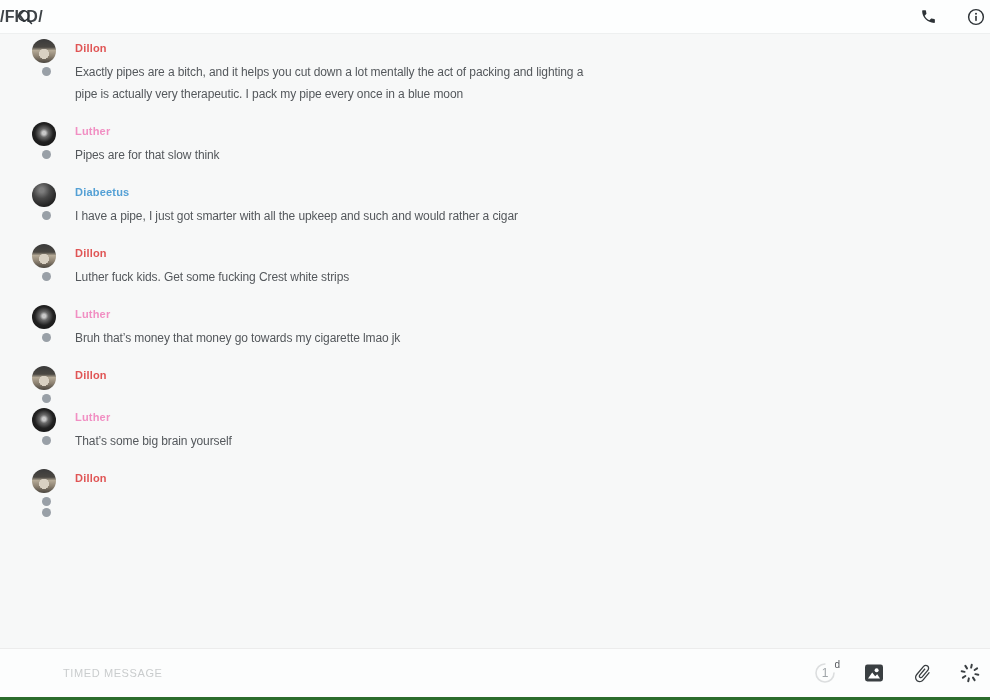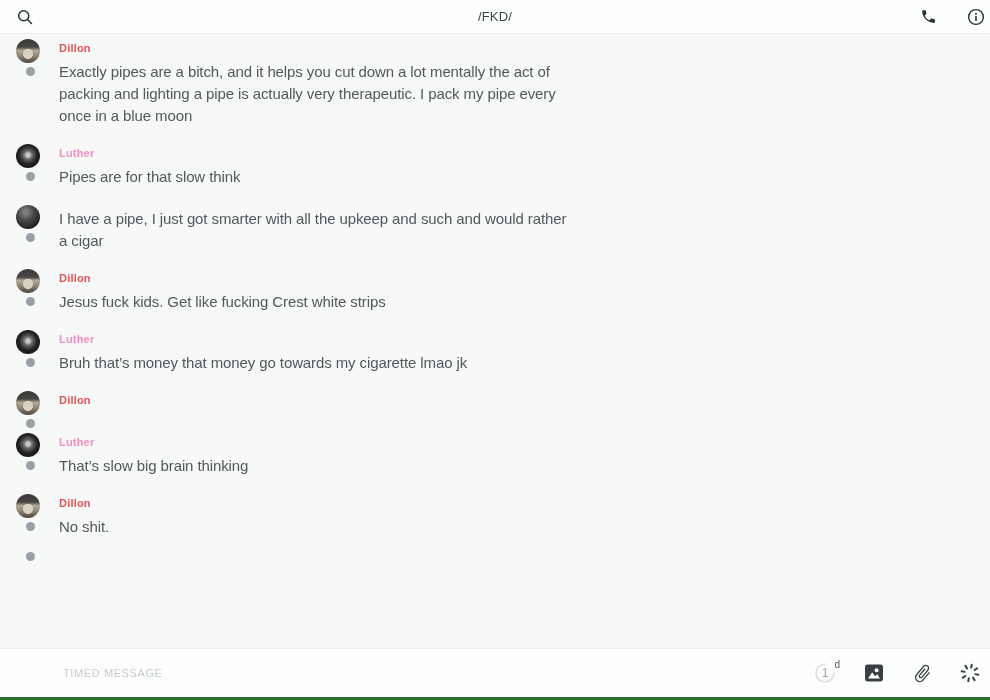--- a/index.html
+++ b/index.html
@@ -13,31 +13,31 @@
   
   .header {
     position: absolute; top: 0; left: 0; right: 0; height: 34px;
     background: #fdfefe;
     border-bottom: 1px solid #eef0f0;
     display: flex; align-items: center;
     padding: 0 14px;
     z-index: 5;
   }
   .header .title {
-    position: absolute; left: 0; right: 0; text-align: center;
-    font-size: 13px; font-weight: 400; color: #3e4347; letter-spacing: .2px;
+    position: absolute; left: 0; right: 0; 
+    font-size: 16px; font-weight: 700; color: #3e4347; letter-spacing: .2px;
   }
   .hicon { width: 22px; height: 22px; display: flex; align-items: center; justify-content: center; cursor: pointer; z-index: 2; }
   .header-right { margin-left: auto; display: flex; gap: 26px; margin-right: -11px; }
 
   
   .chat {
     position: absolute; top: 34px; bottom: 52px; left: 0; right: 0;
     overflow: hidden;
-    padding: 8px 0 0 0;
+    padding: 8px 0 0 16px;
   }
   .msg { position: relative; padding-left: 59px; margin-bottom: 20px; min-height: 22px; }
   .msg.cont { margin-top: -12px; }
   .avatar {
     position: absolute; left: 16px; top: -3px;
     width: 24px; height: 24px; border-radius: 50%;
     cursor: pointer;
   }
   .avatar-dillon {
     background:
@@ -54,21 +54,21 @@
     position: absolute; left: 26px; top: 25px;
     width: 9px; height: 9px; border-radius: 50%;
     background: #99a0a7;
   }
   .msg.cont .dot { top: 6px; }
   .author {
     font-size: 11px; line-height: 13px; font-weight: 700;
     letter-spacing: .2px; margin-bottom: 6px; cursor: default;
   }
   .text {
-    font-size: 15px; line-height: 22px; color: #54585c;
+    font-size: 12px; line-height: 22px; color: #54585c;
     letter-spacing: -0.1px; max-width: 515px;
   }
 
   
   .composer {
     position: absolute; left: 0; right: 0; bottom: 3px; height: 49px;
     background: #fcfdfd;
     border-top: 1px solid #ececec;
     display: flex; align-items: center;
     padding: 0 8px 0 63px;
@@ -134,55 +134,55 @@
   <div class="msg">
     <div class="avatar avatar-luther"></div>
     <div class="dot"></div>
     <div class="author" style="color: rgb(241, 143, 195);">Luther</div>
     <div class="text">Pipes are for that slow think</div>
   </div>
 
   <div class="msg">
     <div class="avatar avatar-diabeetus"></div>
     <div class="dot"></div>
+    <div class="author" style="color: rgb(84, 160, 213);">Diabeetus</div>
     <div class="text">I have a pipe, I just got smarter with all the upkeep and such and would rather a cigar</div>
   </div>
 
   <div class="msg">
     <div class="avatar avatar-dillon"></div>
     <div class="dot"></div>
     <div class="author" style="color: rgb(224, 85, 85);">Dillon</div>
-    <div class="text">Jesus fuck kids. Get like fucking Crest white strips</div>
+    <div class="text">Luther fuck kids. Get some fucking Crest white strips</div>
   </div>
 
   <div class="msg">
     <div class="avatar avatar-luther"></div>
     <div class="dot"></div>
     <div class="author" style="color: rgb(241, 143, 195);">Luther</div>
     <div class="text">Bruh that’s money that money go towards my cigarette lmao jk</div>
   </div>
 
   <div class="msg">
     <div class="avatar avatar-dillon"></div>
     <div class="dot"></div>
     <div class="author" style="color: rgb(224, 85, 85);">Dillon</div>
   </div>
 
   <div class="msg">
     <div class="avatar avatar-luther"></div>
     <div class="dot"></div>
     <div class="author" style="color: rgb(241, 143, 195);">Luther</div>
-    <div class="text">That’s slow big brain thinking</div>
-  </div>
-
-  <div class="msg">
-    <div class="avatar avatar-dillon"></div>
-    <div class="dot"></div>
-    <div class="author" style="color: rgb(224, 85, 85);">Dillon</div>
-    <div class="text">No shit.</div>
+    <div class="text">That’s some big brain yourself</div>
+  </div>
+
+  <div class="msg">
+    <div class="avatar avatar-dillon"></div>
+    <div class="dot"></div>
+    <div class="author" style="color: rgb(224, 85, 85);">Dillon</div>
   </div>
 
   <div class="msg cont">
     <div class="dot"></div>
   </div>
 
 </div>
 
 <div class="composer">
   <input type="text" placeholder="TIMED MESSAGE" style="">

